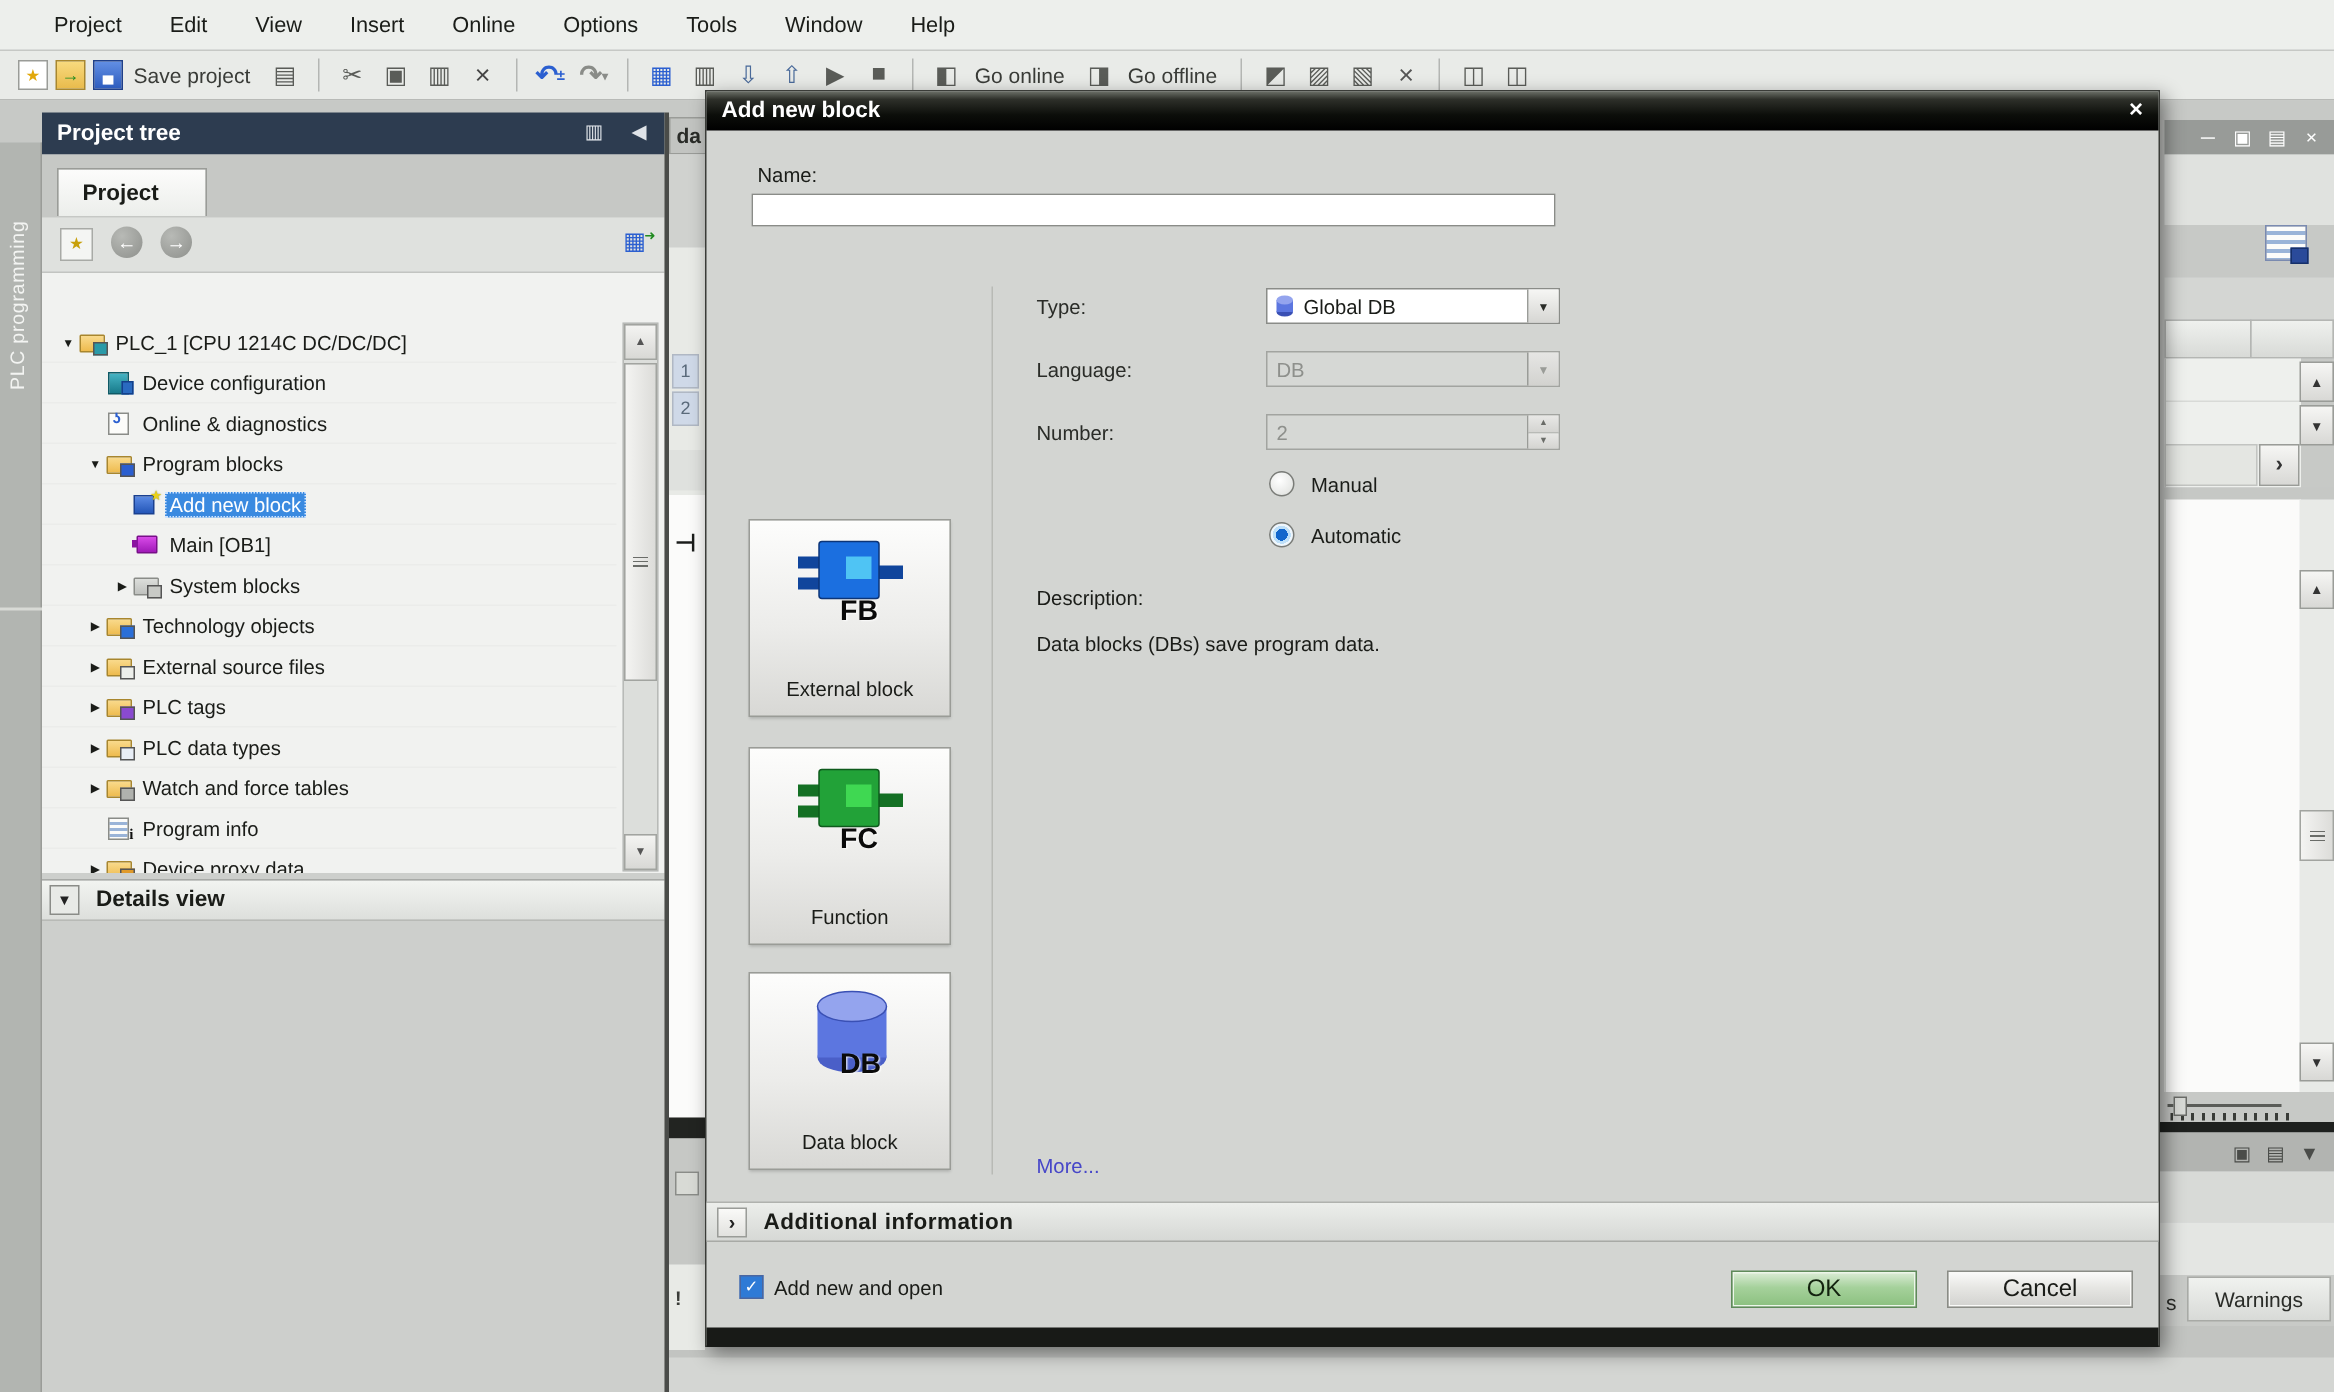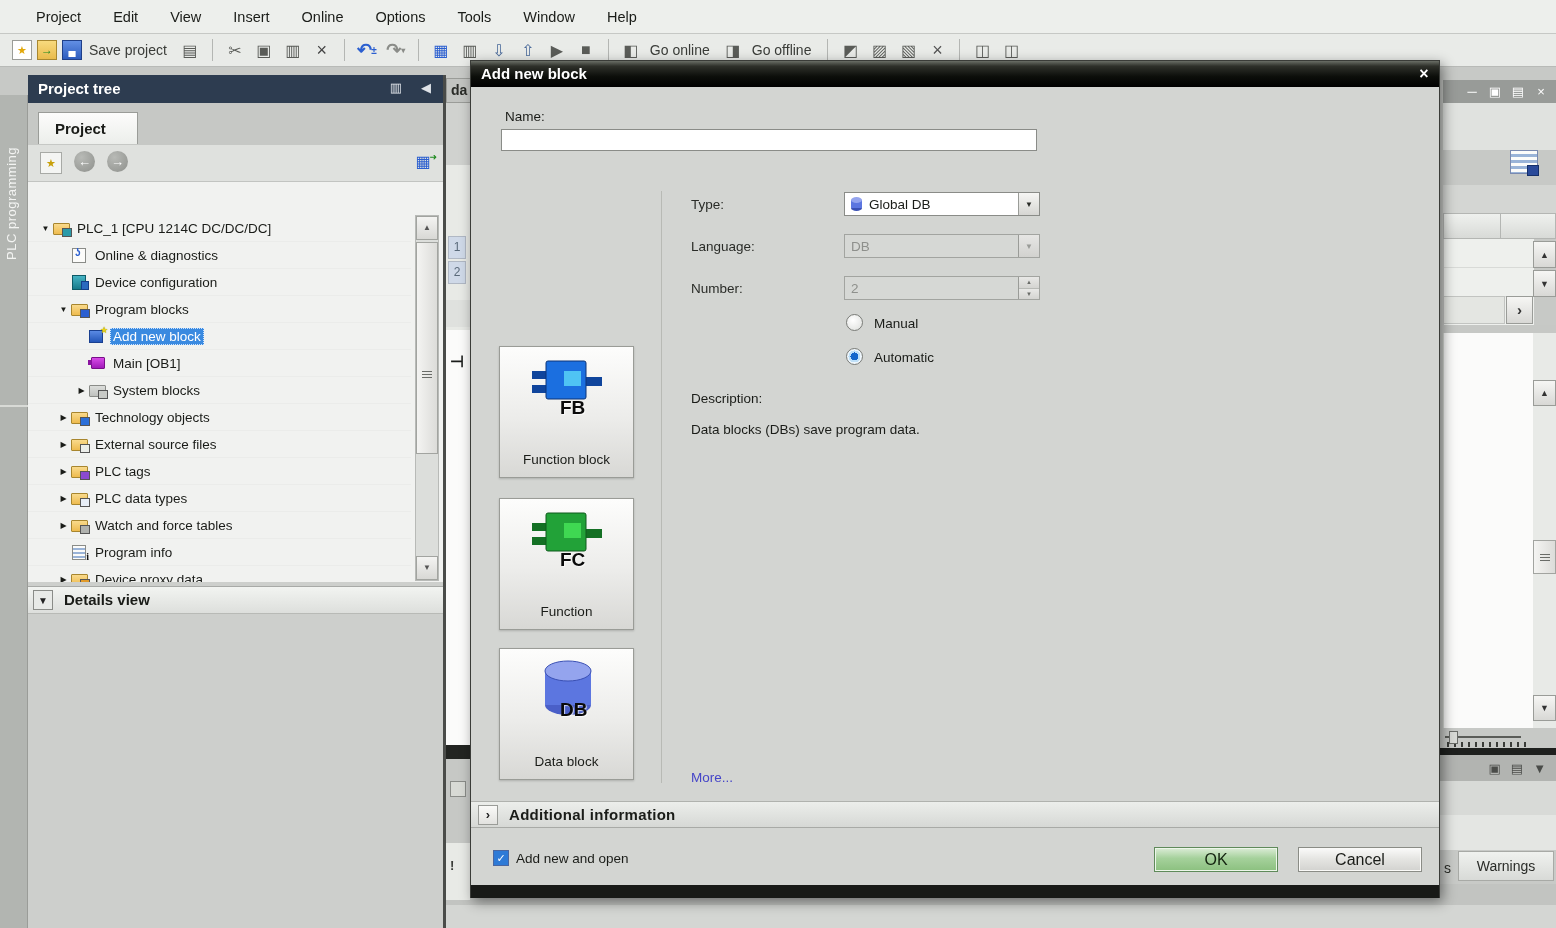--- a/index.html
+++ b/index.html
@@ -334,27 +334,27 @@
     </div>
     <div class="tree-area">
       <div class="tree-rows">
           <div class="tree-row" style="padding-left: 10px;">
             <span class="expander">▼</span>
             <span class="ti plc-folder fol"></span>
             <span class="tree-label">PLC_1 [CPU 1214C DC/DC/DC]</span>
           </div>
           <div class="tree-row" style="padding-left: 28px;">
             <span class="expander"></span>
+            <span class="ti device-config"></span>
+            <span class="tree-label">Device configuration</span>
+          </div>
+          <div class="tree-row" style="padding-left: 28px;">
+            <span class="expander"></span>
             <span class="ti online-diag"></span>
             <span class="tree-label">Online &amp; diagnostics</span>
-          </div>
-          <div class="tree-row" style="padding-left: 28px;">
-            <span class="expander"></span>
-            <span class="ti device-config"></span>
-            <span class="tree-label">Device configuration</span>
           </div>
           <div class="tree-row" style="padding-left: 28px;">
             <span class="expander">▼</span>
             <span class="ti folder-program fol"></span>
             <span class="tree-label">Program blocks</span>
           </div>
           <div class="tree-row sel" style="padding-left: 46px;">
             <span class="expander"></span>
             <span class="ti add-block"></span>
             <span class="tree-label sel-label">Add new block</span>
@@ -430,21 +430,21 @@
 
     <div class="blk-btn blk-fb">
       <svg class="blk-svg" width="92" height="60" viewBox="0 0 92 60">
         <rect x="10" y="16" width="16" height="8" fill="#10459c"></rect>
         <rect x="10" y="30" width="16" height="8" fill="#10459c"></rect>
         <rect x="62" y="22" width="18" height="9" fill="#10459c"></rect>
         <rect x="24" y="6" width="40" height="38" rx="2" fill="#1b6fe0" stroke="#0c3578"></rect>
         <rect x="42" y="16" width="17" height="15" fill="#4fc4f4"></rect>
       </svg>
       <span class="blk-abbr">FB</span>
-      <span class="blk-label">Function block</span>
+      <span class="blk-label">External block</span>
     </div>
     <div class="blk-btn blk-fc">
       <svg class="blk-svg" width="92" height="60" viewBox="0 0 92 60">
         <rect x="10" y="16" width="16" height="8" fill="#147024"></rect>
         <rect x="10" y="30" width="16" height="8" fill="#147024"></rect>
         <rect x="62" y="22" width="18" height="9" fill="#147024"></rect>
         <rect x="24" y="6" width="40" height="38" rx="2" fill="#22a238" stroke="#0e5a1c"></rect>
         <rect x="42" y="16" width="17" height="15" fill="#3fd852"></rect>
       </svg>
       <span class="blk-abbr">FC</span>

